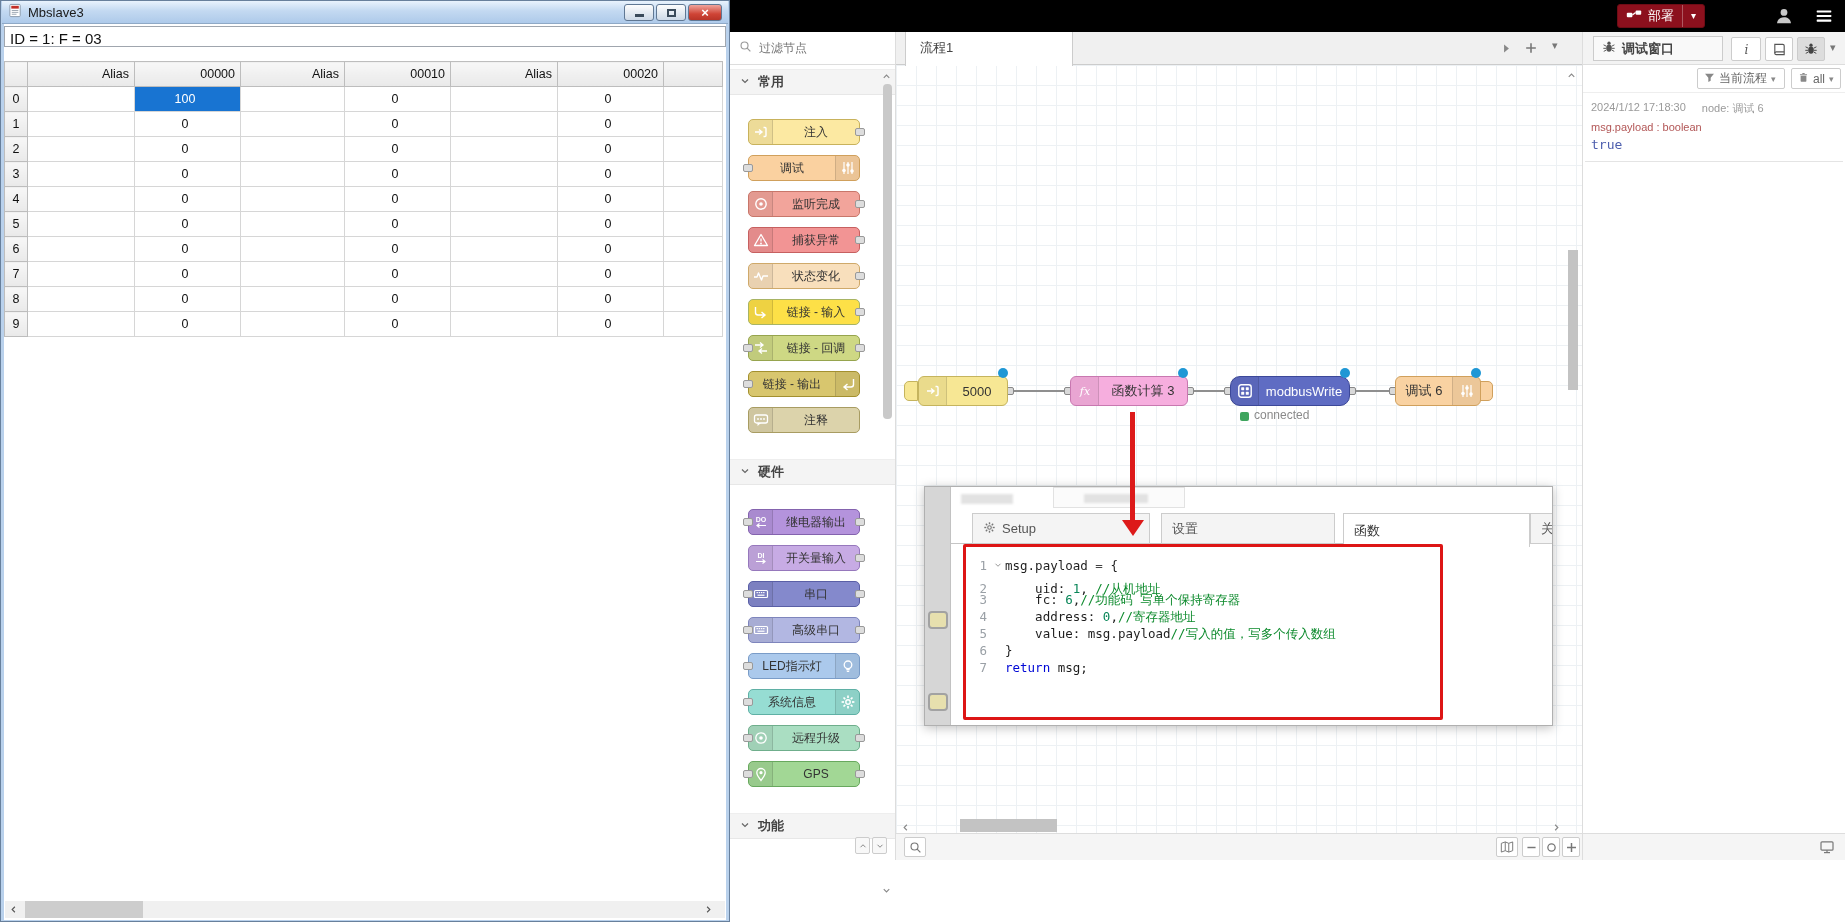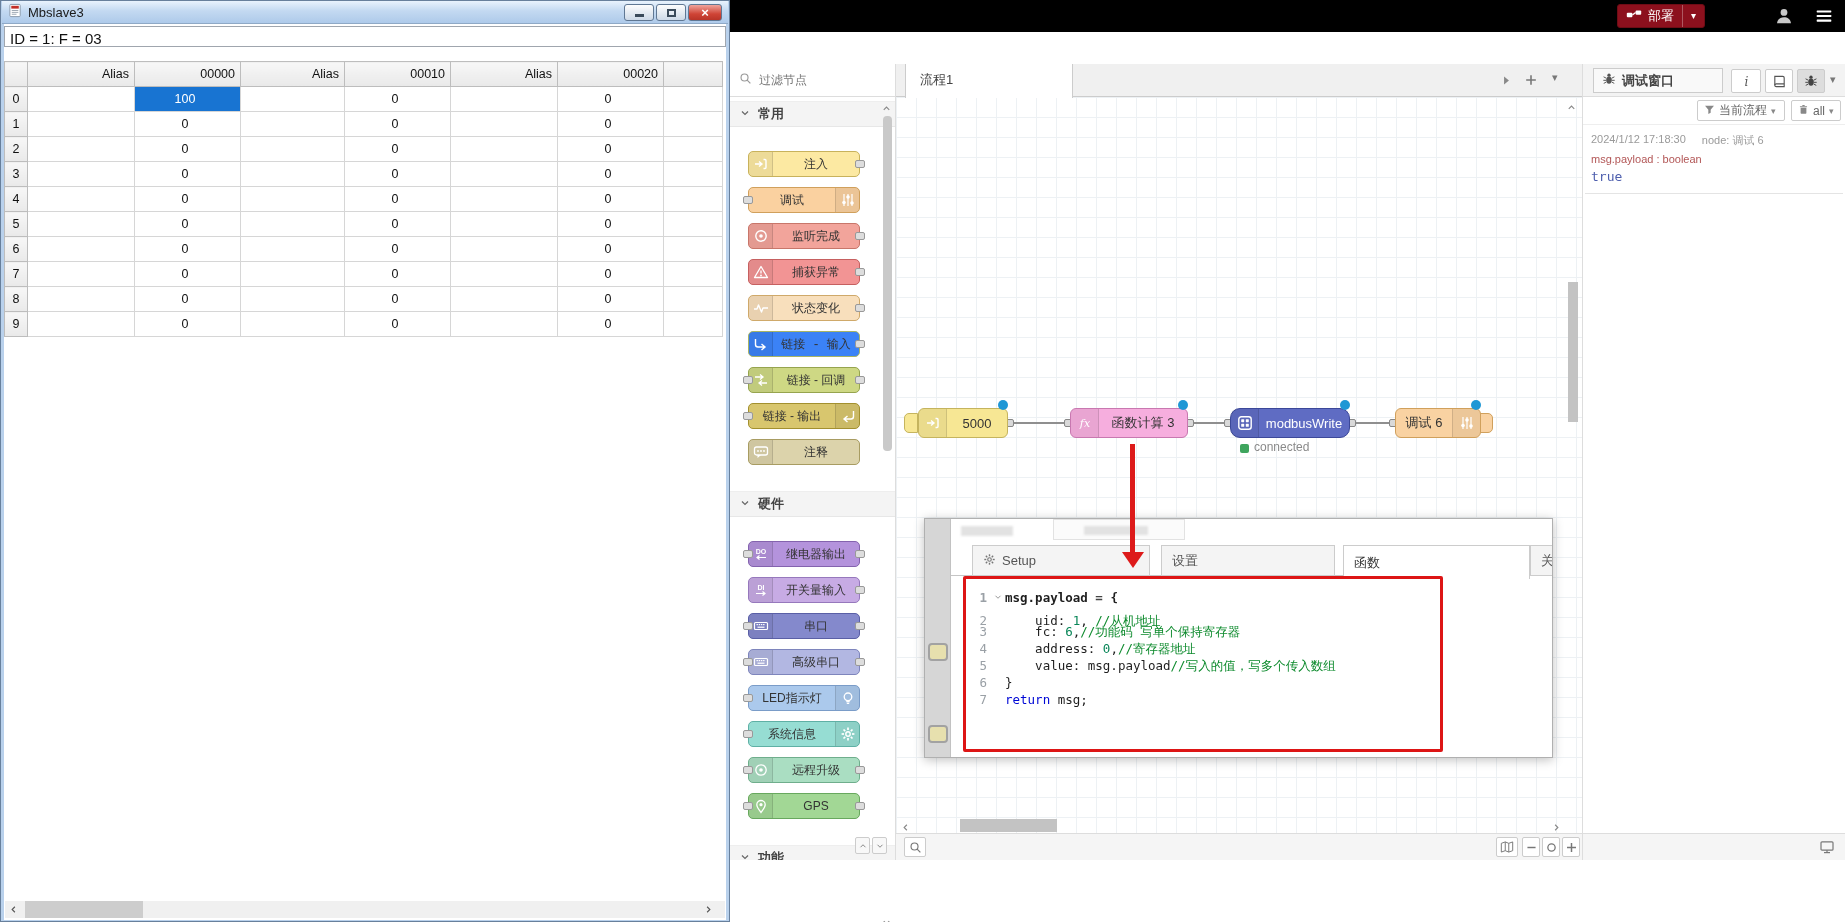--- a/index.html
+++ b/index.html
@@ -30,21 +30,21 @@
 #mb-hscroll .thumb{position:absolute;left:20px;top:0;width:118px;height:17px;background:#cdcdcd;}
 .sc-arrow{position:absolute;top:0;width:17px;height:17px;display:flex;align-items:center;justify-content:center;}
 
 
 #nodered{position:absolute;left:730px;top:0;width:1115px;height:860px;}
 #nr-header{position:absolute;left:0;top:0;right:0;height:32px;background:#000;display:flex;align-items:center;justify-content:flex-end;padding-right:12px;}
 #deploy-btn{height:24px;background:var(--deploy-bg);border:1px solid #6e0c15;border-radius:3px;display:flex;align-items:center;color:#fff;font-size:13px;padding:0 0 0 8px;margin-right:48px;}
 #deploy-btn .dlabel{margin:0 8px 0 6px;}
 #deploy-btn .dcaret{border-left:1px solid rgba(255,255,255,.3);padding:0 8px;font-size:10px;line-height:22px;}
 .hdr-ic{margin-left:22px;display:flex;align-items:center;}
-#nr-content{position:absolute;left:0;top:32px;right:0;bottom:0;display:flex;margin-top:32px;}
+#nr-content{position:absolute;left:0;top:32px;right:0;bottom:0;display:flex;}
 
 
 #palette{width:166px;position:relative;border-right:1px solid #ddd;background:#fff;flex:none;}
 #p-search{height:33px;border-bottom:1px solid #ddd;display:flex;align-items:center;padding-left:9px;gap:7px;background:#fff;}
 #p-search input{border:0;outline:0;font-size:12px;width:110px;color:#666;background:transparent;}
 #palette-list{position:absolute;left:0;top:33px;right:0;bottom:0;overflow:hidden;background:#fff;}
 .p-cat{height:26px;margin-top:16px;background:#f4f4f4;border-top:1px solid #eee;border-bottom:1px solid #e7e7e7;display:flex;align-items:center;gap:7px;padding-left:9px;font-size:13px;font-weight:bold;color:#444;}
 .p-cat.first{margin-top:4px;}
 .p-sec{padding-top:14px;padding-bottom:10px;}
 .p-node{position:relative;width:112px;height:26px;margin:10px 0 0 18px;border-radius:5px;border:1px solid;display:flex;align-items:stretch;font-size:12px;color:#333;cursor:grab;}
@@ -385,21 +385,21 @@
               </div>
               <div class="p-node" style="background: rgb(248, 223, 188); border-color: rgb(207, 169, 106);">
                 <span class="p-icon left">
                   <svg width="16" height="16" viewBox="0 0 16 16" xmlns="http://www.w3.org/2000/svg">
                     <path d="M1 9h3l1.5-4 3 7L10 8h5" stroke="#fff" fill="none" stroke-width="1.4" stroke-linejoin="round"></path>
                   </svg>
                 </span>
                 <span class="p-lbl">状态变化</span>
                 <span class="port out"></span>
               </div>
-              <div class="p-node" style="background: #3b82f6; border-color: rgb(168, 180, 100); font-family: Liberation Mono, monospace;">
+              <div class="p-node" style="background: #fde047; border-color: rgb(168, 180, 100);">
                 <span class="p-icon left">
                   <svg width="16" height="16" viewBox="0 0 16 16" xmlns="http://www.w3.org/2000/svg">
                     <path d="M2.5 3v5.5a2.5 2.5 0 0 0 2.5 2.5h6M8.5 8l3.5 3-3.5 3" stroke="#fff" fill="none" stroke-width="1.4"></path>
                   </svg>
                 </span>
                 <span class="p-lbl">链接 - 输入</span>
                 <span class="port out"></span>
               </div>
               <div class="p-node" style="background: rgb(206, 216, 132); border-color: rgb(150, 164, 78);">
                 <span class="p-icon left">
@@ -711,21 +711,21 @@
                 </div>
                 <div class="dtab active" style="left: 392px; width: 187px;">
                   <span>函数</span>
                 </div>
                 <div class="dtab" style="left: 579px; width: 60px;">
                   <span>关</span>
                 </div>
               </div>
             <div id="dlg-code">
               <div id="code-lines">
-                  <div class="cline" style="top: 13px; font-weight: bold;"><span class="cnum">1</span><span class="cfold"><svg width="10" height="10" viewBox="0 0 16 16" xmlns="http://www.w3.org/2000/svg">
+                  <div class="cline" style="top: 13px;"><span class="cnum">1</span><span class="cfold"><svg width="10" height="10" viewBox="0 0 16 16" xmlns="http://www.w3.org/2000/svg">
                         <path d="M4 6l4 4 4-4" stroke="#999" fill="none" stroke-width="1.6"></path>
                       </svg></span><span class="tk-plain">msg.payload </span><span class="tk-op">= </span><span class="tk-plain">{</span></div>
                   <div class="cline" style="top: 36px;"><span class="cnum">2</span><span class="cfold"></span><span class="tk-plain">    uid: </span><span class="tk-num">1</span><span class="tk-plain">, </span><span class="tk-comment">//从机地址</span></div>
                   <div class="cline" style="top: 47px;"><span class="cnum">3</span><span class="cfold"></span><span class="tk-plain">    fc: </span><span class="tk-num">6</span><span class="tk-plain">,</span><span class="tk-comment">//功能码 写单个保持寄存器</span></div>
                   <div class="cline" style="top: 64px;"><span class="cnum">4</span><span class="cfold"></span><span class="tk-plain">    address: </span><span class="tk-num">0</span><span class="tk-plain">,</span><span class="tk-comment">//寄存器地址</span></div>
                   <div class="cline" style="top: 81px;"><span class="cnum">5</span><span class="cfold"></span><span class="tk-plain">    value: msg.payload</span><span class="tk-comment">//写入的值，写多个传入数组</span></div>
                   <div class="cline" style="top: 98px;"><span class="cnum">6</span><span class="cfold"></span><span class="tk-plain">}</span></div>
                   <div class="cline" style="top: 115px;"><span class="cnum">7</span><span class="cfold"></span><span class="tk-kw">return</span><span class="tk-plain"> msg;</span></div>
                 </div>
               <div id="redbox"></div>

